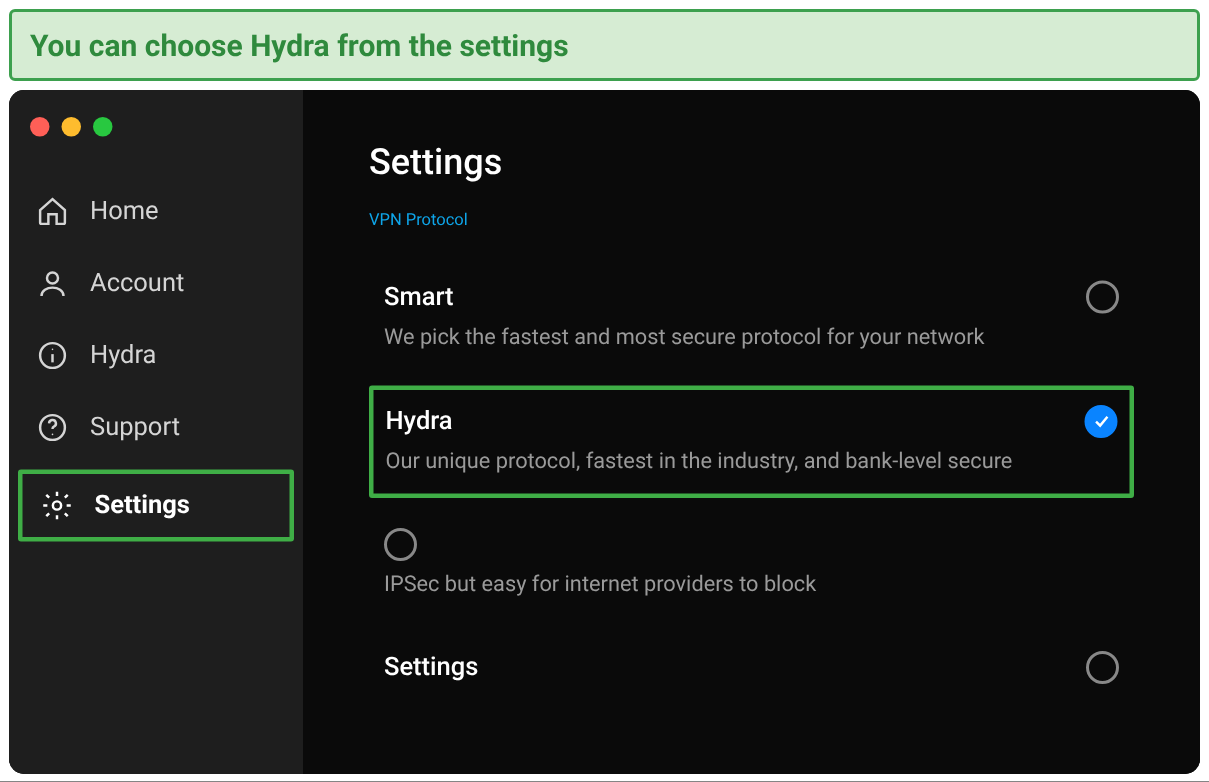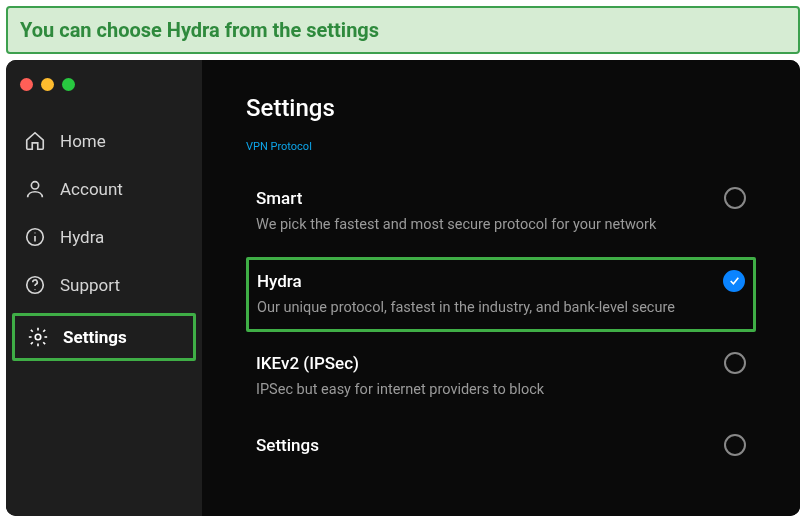--- a/index.html
+++ b/index.html
@@ -184,21 +184,20 @@
           <svg viewBox="0 0 24 24" width="13" height="13">
               <polyline points="5 13 10 18 19 7"></polyline>
             </svg>
         </div>
       </div>
       <div class="proto-desc">Our unique protocol, fastest in the industry, and bank-level secure</div>
     </div>
 
     <div class="proto">
       <div class="proto-head">
-        <div class="proto-name">IKEv2 (IPSec)</div>
         <div class="radio"></div>
       </div>
       <div class="proto-desc">IPSec but easy for internet providers to block</div>
     </div>
 
     <div class="proto">
       <div class="proto-head">
         <div class="proto-name">Settings</div>
         <div class="radio"></div>
       </div>

